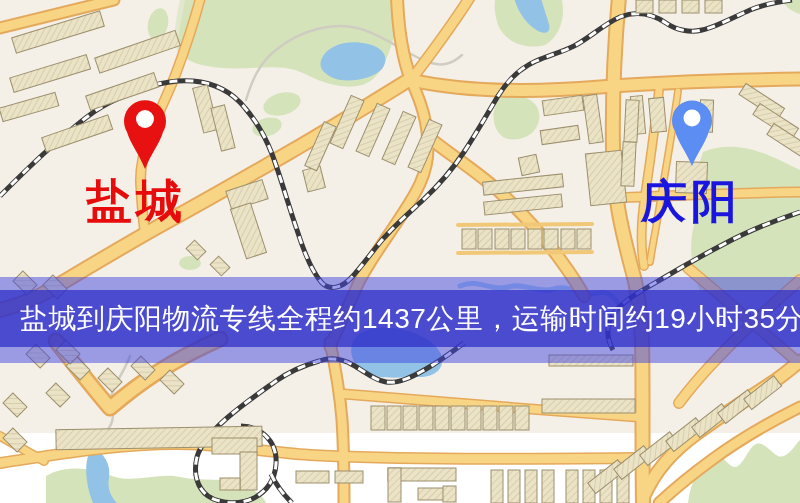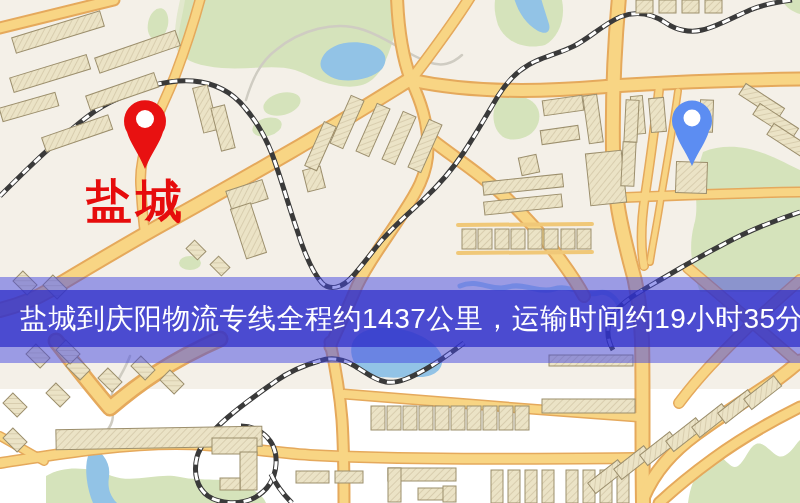--- a/index.html
+++ b/index.html
@@ -1,17 +1,17 @@
 <!DOCTYPE html>
 <html style="--background: #f4f0e8; --park-green: #d5e3bb; --water-blue: #92c3e6; --road-fill: #f8d584; --road-casing: #e5a95c; --building-fill: #ebe3c6; --building-stroke: #9c8f6d; --railway-dark: #3a3a3a; --railway-light: #ffffff; --banner-outer: rgba(66,70,224,0.5); --banner-inner: rgba(45,45,200,0.72); --banner-text: #ffffff;"><head>
 <meta charset="utf-8">
 <style>
   html,body{margin:0;padding:0;}
   body{width:800px;height:503px;overflow:hidden;font-family:"Liberation Sans","DejaVu Sans",sans-serif;}
-  #stage{position:relative;width:800px;height:389px;background:var(--background,#f4f0e8);}
+  #stage{position:relative;width:800px;height:433px;background:var(--background,#f4f0e8);}
   #map-svg{position:absolute;left:0;top:0;}
   .green{fill:var(--park-green,#d5e3bb);stroke:none;}
   .water{fill:var(--water-blue,#92c3e6);stroke:none;}
   .wline{fill:none;stroke:var(--water-blue,#92c3e6);stroke-width:5;stroke-linecap:round;opacity:.8;}
   .gline{fill:none;stroke:#cfccc2;stroke-width:2.5;stroke-linecap:round;}
   .rc{fill:none;stroke:var(--road-casing,#e5a95c);stroke-linecap:round;stroke-linejoin:round;}
   .rf{fill:none;stroke:var(--road-fill,#f8d584);stroke-linecap:round;stroke-linejoin:round;}
   .rminor{fill:none;stroke:#f0c878;stroke-width:4;stroke-linecap:round;}
   .rlbed{fill:none;stroke:var(--railway-dark,#3a3a3a);stroke-width:5;}
   .rltie{fill:none;stroke:var(--railway-light,#ffffff);stroke-width:3;stroke-dasharray:8 8;}
@@ -232,18 +232,19 @@
       <path d="M145,169 C138,152 130,143 127,132 A21,21 0 1 1 163,132 C160,143 152,152 145,169 Z" fill="#e81111"></path>
       <circle class="pinhole" cx="145" cy="119" r="9"></circle>
     </g>
     <g>
       <path d="M692,166 C685,150 678,142 675,131 A20,20 0 1 1 709,131 C706,142 699,150 692,166 Z" fill="#5c8df2"></path>
       <circle class="pinhole" cx="692" cy="118" r="8.5"></circle>
     </g>
   </svg>
 
   <div class="mlabel" style="left: 86px; top: 178px; color: rgb(230, 12, 12);">盐城</div>
+  <div class="mlabel" style="left: 641px; top: 178px; color: rgb(27, 22, 221);">庆阳</div>
 
   <div id="banner-outer"></div>
   <div id="banner-inner">
     <span id="banner-text">盐城到庆阳物流专线全程约1437公里，运输时间约19小时35分钟.</span>
   </div>
 </div>
 
 </body></html>

